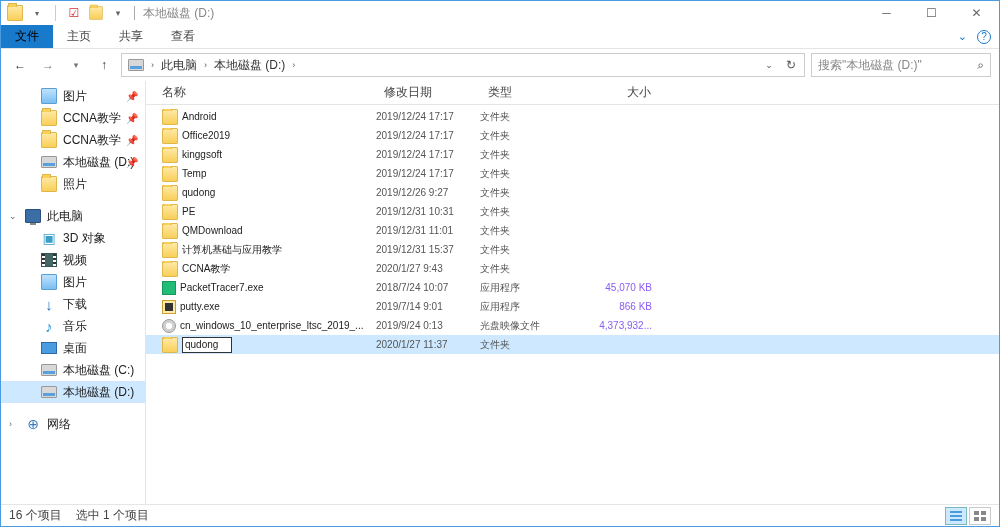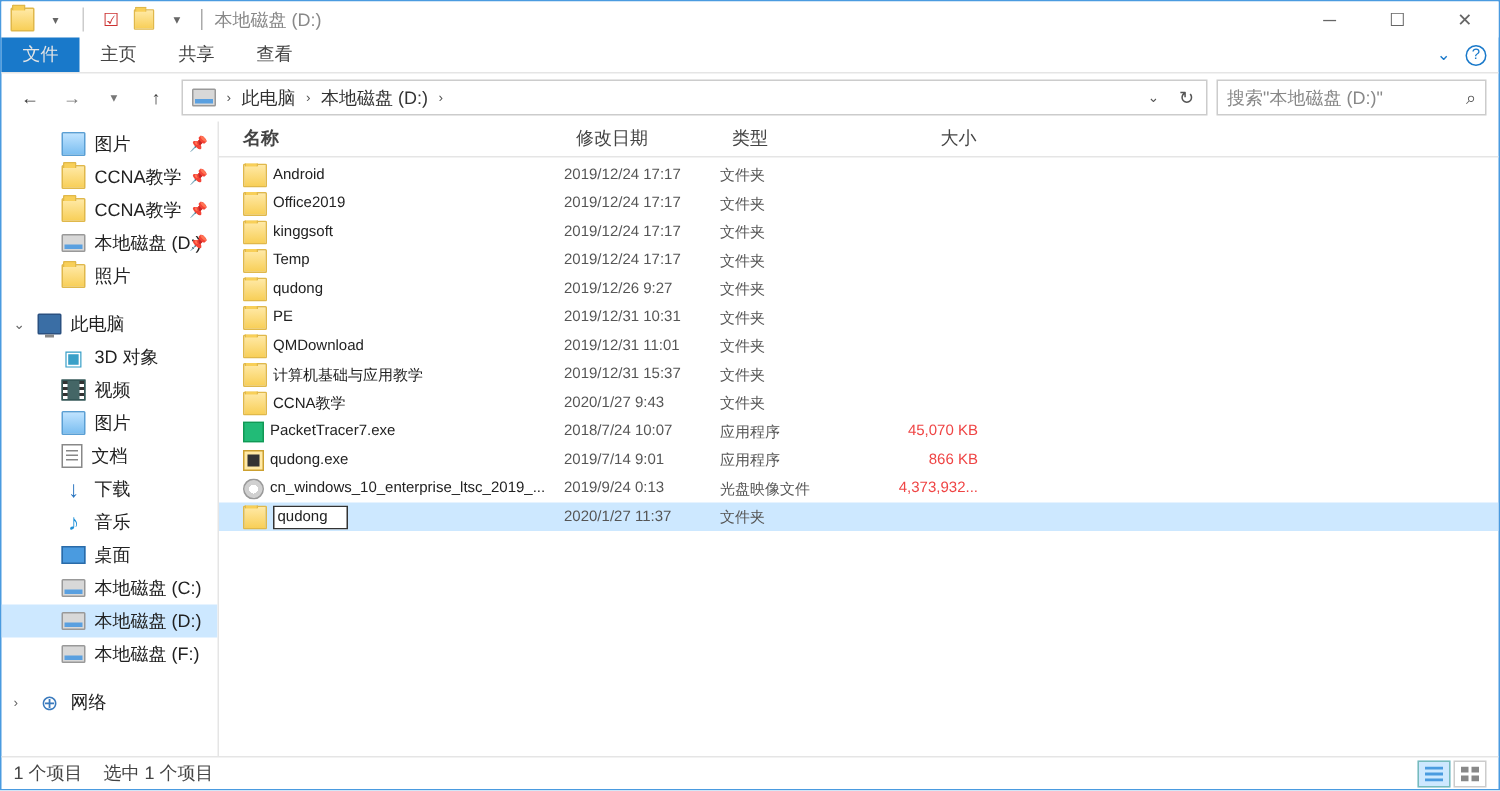--- a/index.html
+++ b/index.html
@@ -12,21 +12,21 @@
   .qat-icon { width: 16px; height: 16px; display: flex; align-items: center; justify-content: center; }
   .qat-sep { width:1px; height:16px; background:#ccc; margin:0 4px; }
   .title-divider { width: 1px; height: 14px; background: #aaa; margin: 0 8px; }
   .titletext { color: #888; font-size: 12px; }
   .winctrls { margin-left: auto; display: flex; }
   .winbtn { width: 45px; height: 24px; display: flex; align-items: center; justify-content: center; color: #666; }
 
   
   .ribbon { height: 24px; display: flex; align-items: stretch; border-bottom: 1px solid #e5e5e5; }
   .ribbon .tab { padding: 0 14px; display: flex; align-items: center; font-size: 12px; color: #444; }
-  .ribbon .tab.file { background: #1979ca; color: #e5e5e5; }
+  .ribbon .tab.file { background: #1979ca; color: #000000; }
   .ribbon .right { margin-left: auto; display: flex; align-items: center; padding-right: 8px; gap: 10px; color: #1979ca; }
 
   
   .navbar { height: 32px; display: flex; align-items: center; padding: 4px 8px; gap: 6px; }
   .navbtn { width: 22px; height: 22px; display: flex; align-items: center; justify-content: center; color: #777; }
   .navbtn.active { color: #333; }
   .addrbox { flex: 1; height: 24px; border: 1px solid #ccc; display: flex; align-items: center; padding: 0 2px; }
   .addrbox .crumb { display: flex; align-items: center; padding: 0 4px; height: 100%; font-size: 12px; gap:4px; }
   .addrbox .chev { font-size: 9px; color: #555; padding: 0 3px; }
   .addr-right { margin-left: auto; display: flex; align-items:center; }
@@ -57,32 +57,32 @@
   .dl-ico{color:#2a75c0;font-size:15px;width:16px;text-align:center;}
   .cube-ico{color:#3aa0c8;font-size:14px;width:16px;text-align:center;}
   .doc-ico{width:14px;height:16px;background:#fff;border:1px solid #888;position:relative;}
   .doc-ico::before{content:"";position:absolute;top:3px;left:2px;right:2px;height:1px;background:#888;box-shadow:0 3px 0 #888,0 6px 0 #888;}
   .desk-ico{width:16px;height:12px;background:#4a9be0;border:1px solid #2a6ba8;}
 
   
   .content { flex: 1; display: flex; flex-direction: column; min-width: 0; }
   .cols { display: flex; height: 24px; border-bottom: 1px solid #e5e5e5; font-size: 12px; color: #444; }
   .col { display: flex; align-items: center; padding-left: 8px; border-right: 1px solid transparent; }
-  .col.name { width: 230px; padding-left: 16px; font-weight: bold;}
+  .col.name { width: 230px; padding-left: 16px;}
   .col.date { width: 104px; text-align: center; }
   .col.type { width: 110px; }
   .col.size { width: 70px; justify-content:flex-end; padding-right:8px; padding-left:0;}
   .list { flex: 1; overflow: auto; padding-top: 2px; }
   .row { display: flex; height: 19px; align-items: center; font-size: 10px; color: #222; }
   .row.selected { background: #cde8ff; }
   .row .c-name { width: 230px; padding-left: 16px; display: flex; align-items: center; gap: 4px; overflow: hidden; }
   .row .c-name span.txt { white-space: nowrap; overflow: hidden; text-overflow: ellipsis; }
   .row .c-date { width: 104px; color: #555; }
   .row .c-type { width: 110px; color: #555; white-space:nowrap; overflow:hidden; text-overflow:ellipsis;}
-  .row .c-size { width: 70px; text-align: right; padding-right: 8px; color: #ef4444; }
+  .row .c-size { width: 70px; text-align: right; padding-right: 8px; color: #8b5cf6; }
   .rename { border: 1px solid #333; background: #fff; padding: 0 2px; height: 16px; line-height:14px; display:inline-block; min-width:50px;}
   .worddoc-ico{width:14px;height:16px;background:#fff;border:1px solid #2a5699;position:relative;}
   .worddoc-ico::after{content:"W";position:absolute;left:-2px;top:3px;width:10px;height:10px;background:#2a5699;color:#fff;font-size:8px;font-weight:bold;text-align:center;line-height:10px;}
   .iso-ico{width:14px;height:14px;border-radius:50%;background:radial-gradient(circle at center,#fff 0 3px,#d0d0d0 3px 7px);border:1px solid #999;}
   .putty-ico{width:14px;height:14px;background:#ffe9a6;border:1px solid #cca030;position:relative;}
   .putty-ico::after{content:"";position:absolute;inset:2px;background:#333;}
   .pt-ico{width:14px;height:14px;background:#2b7;border:1px solid #195;position:relative;}
 
   
   .status { height: 22px; border-top: 1px solid #e5e5e5; display: flex; align-items: center; padding: 0 8px; font-size: 12px; color: #444; gap: 14px; }
@@ -192,46 +192,38 @@
         </div>
         <div class="nav-item l2">
           <span class="vid-ico"></span>
           <span>视频</span>
         </div>
         <div class="nav-item l2">
           <span class="pic-ico"></span>
           <span>图片</span>
         </div>
         <div class="nav-item l2">
-          <span class="doc-ico"></span>
-          <span>文档</span>
-        </div>
-        <div class="nav-item l2">
           <span class="dl-ico">↓</span>
           <span>下载</span>
         </div>
         <div class="nav-item l2">
           <span class="music-ico">♪</span>
           <span>音乐</span>
         </div>
         <div class="nav-item l2">
           <span class="desk-ico"></span>
           <span>桌面</span>
         </div>
         <div class="nav-item l2">
           <span class="disk-ico"></span>
           <span>本地磁盘 (C:)</span>
         </div>
         <div class="nav-item l2 selected">
           <span class="disk-ico"></span>
           <span>本地磁盘 (D:)</span>
-        </div>
-        <div class="nav-item l2">
-          <span class="disk-ico"></span>
-          <span>本地磁盘 (F:)</span>
         </div>
         <div class="nav-spacer"></div>
         <div class="nav-item">
           <span class="exp">›</span>
           <span class="net-ico">⊕</span>
           <span>网络</span>
         </div>
       </div>
 
     <div class="content">
@@ -328,21 +320,21 @@
               <span class="pt-ico"></span>
               <span class="txt">PacketTracer7.exe</span>
             </div>
             <div class="c-date">2018/7/24 10:07</div>
             <div class="c-type">应用程序</div>
             <div class="c-size">45,070 KB</div>
           </div>
           <div class="row">
             <div class="c-name">
               <span class="putty-ico"></span>
-              <span class="txt">qudong.exe</span>
+              <span class="txt">putty.exe</span>
             </div>
             <div class="c-date">2019/7/14 9:01</div>
             <div class="c-type">应用程序</div>
             <div class="c-size">866 KB</div>
           </div>
           <div class="row">
             <div class="c-name">
               <span class="iso-ico"></span>
               <span class="txt">cn_windows_10_enterprise_ltsc_2019_...</span>
             </div>
@@ -357,21 +349,21 @@
             </div>
             <div class="c-date">2020/1/27 11:37</div>
             <div class="c-type">文件夹</div>
             <div class="c-size"></div>
           </div>
         </div>
     </div>
   </div>
 
   <div class="status">
-    <span>1 个项目</span>
+    <span>16 个项目</span>
     <span>选中 1 个项目</span>
     <div class="right">
       <div class="viewbtn active">
         <svg width="12" height="10">
             <rect x="0" y="0" width="12" height="2" fill="#4a9be0"></rect>
             <rect x="0" y="4" width="12" height="2" fill="#4a9be0"></rect>
             <rect x="0" y="8" width="12" height="2" fill="#4a9be0"></rect>
           </svg>
       </div>
       <div class="viewbtn">

